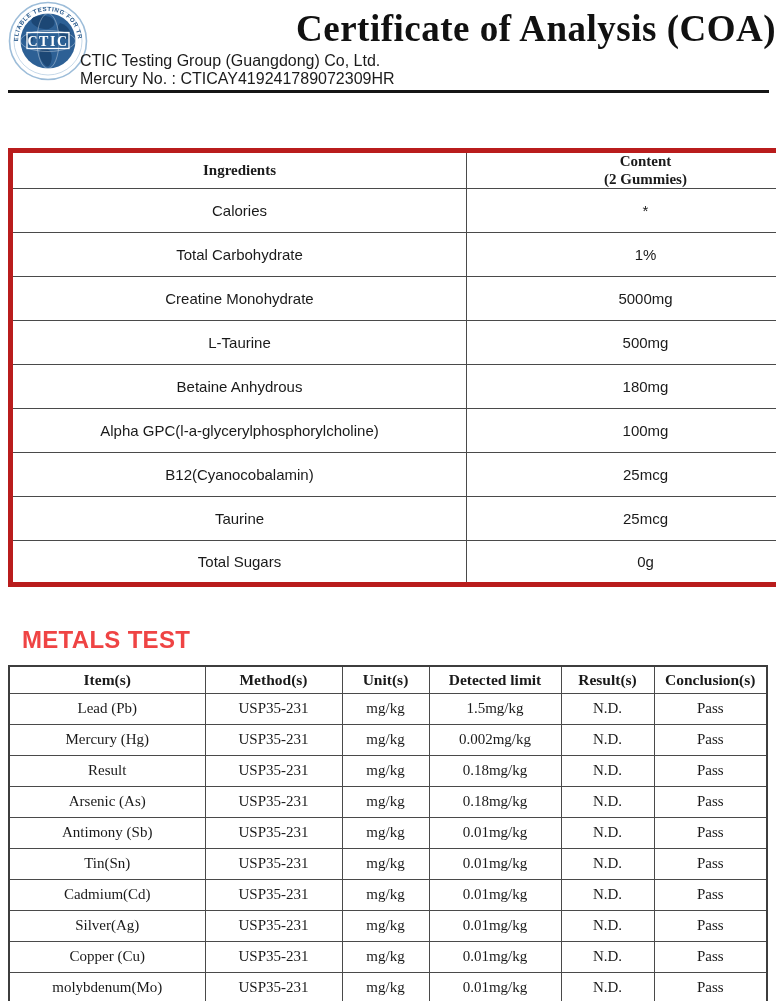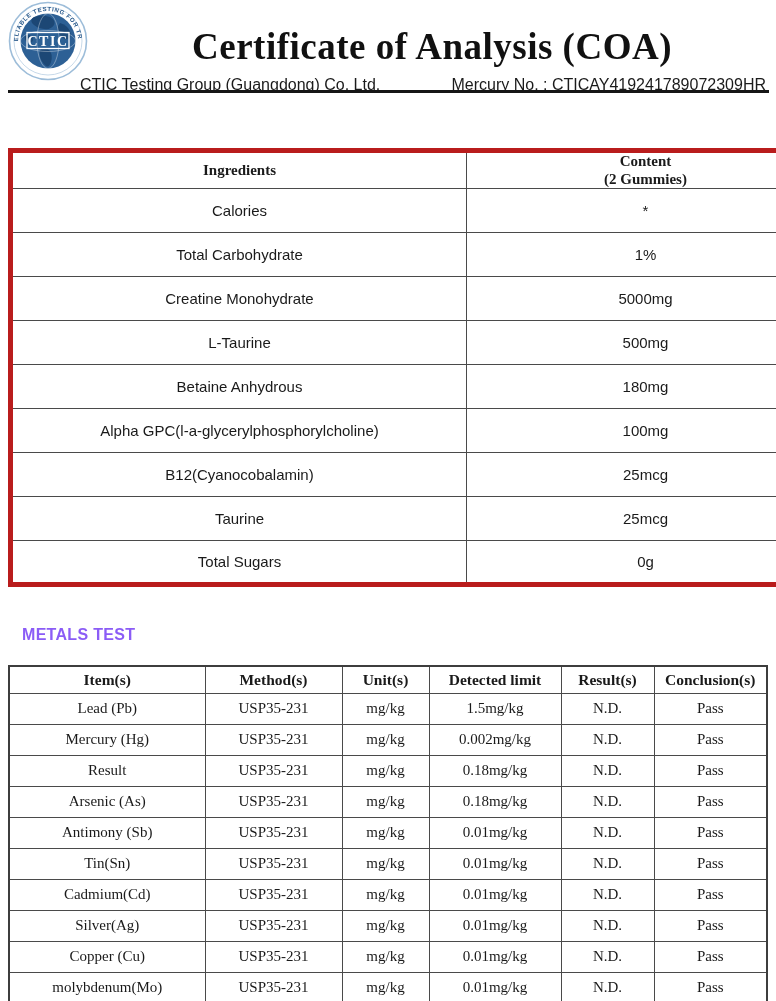--- a/index.html
+++ b/index.html
@@ -10,33 +10,33 @@
     color: #1a1a1a;
     position: relative;
   }
   .page { width: 776px; height: 1001px; position: relative; }
 
   
   .header { position: relative; height: 94px; }
   .logo-wrap { position: absolute; left: 8px; top: 1px; width: 80px; height: 80px; }
   .title {
     margin-left: 88px;
-    text-align: center;
-    padding-top: 25px;
+    text-align: right;
+    padding-top: 7px;
     font-family: "Liberation Serif", serif;
     font-weight: bold;
     font-size: 37px;
     letter-spacing: 0.5px;
     color: #111;
   }
   .subheader {
     position: absolute;
-    left: 80px; right: 10px; top: 76px;
+    left: 80px; right: 10px; top: 52px;
     display: flex; justify-content: space-between; align-items: baseline;
-    font-size: 16px; color: #1b1b1b;
+    font-size: 16px; color: #1b1b1b; flex-direction: column;
   }
   .rule {
     position: absolute; left: 8px; right: 7px; top: 90px;
     height: 3px; background: #161616;
   }
 
   
   table { border-collapse: collapse; table-layout: fixed; }
   .ingredients-table {
     position: absolute; left: 8px; top: 148px;
@@ -58,22 +58,22 @@
     font-family: "Liberation Sans", sans-serif;
     font-size: 15px;
   }
   .col-ing { width: 456px; }
   .col-content { width: 360px; }
 
   
   .metals-heading {
     position: absolute; left: 22px; top: 626px;
     font-family: "Liberation Sans", sans-serif;
-    font-weight: bold; font-size: 16px; letter-spacing: 0.3px;
-    color: #8b5cf6;
+    font-weight: bold; font-size: 24px; letter-spacing: 0.3px;
+    color: #ef4444;
   }
   .metals-table {
     position: absolute; left: 8px; top: 665px;
     width: 758px;
     border: 2px solid #3d3d3d;
     border-bottom: 3px solid #6e6e6e;
   }
   .metals-table th, .metals-table td {
     border: 1px solid #4a4a4a;
     text-align: center; vertical-align: middle;

